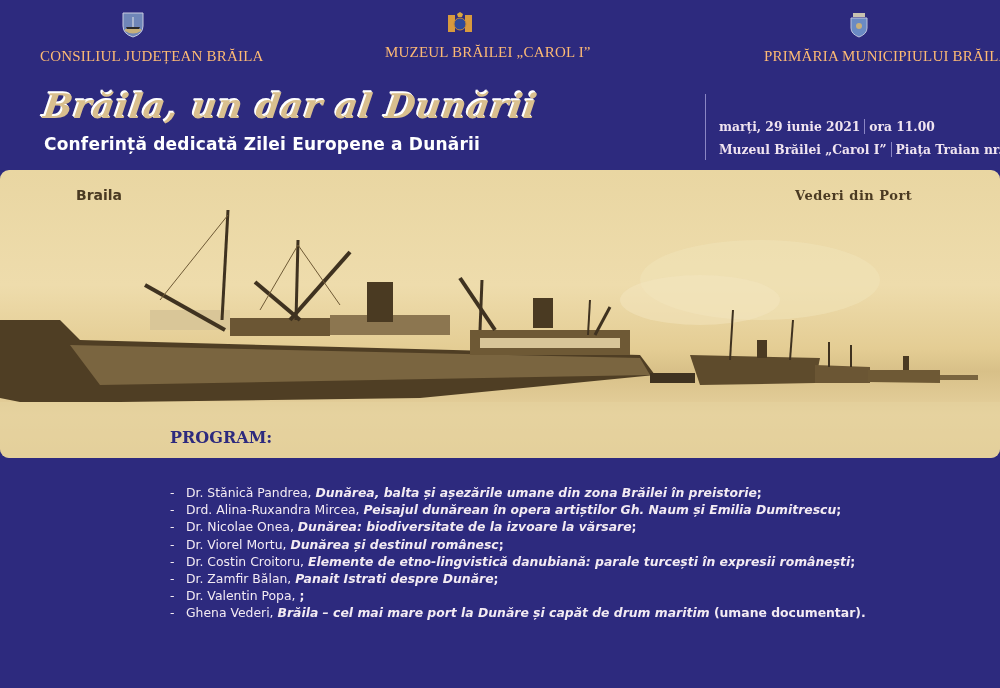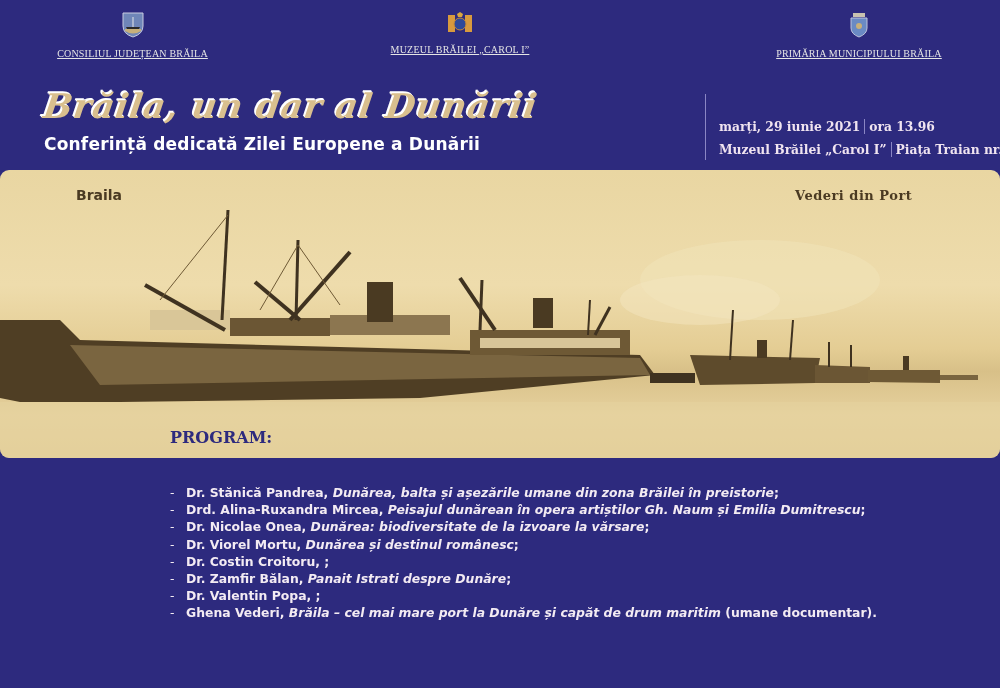--- a/index.html
+++ b/index.html
@@ -1,21 +1,21 @@
 <!DOCTYPE html>
 <html><head>
 <meta charset="utf-8">
 <style>
   * { box-sizing: border-box; margin: 0; padding: 0; }
   html, body { width: 1000px; height: 688px; overflow: hidden; }
   body { background: #2d2a7e; font-family: "DejaVu Serif", serif; position: relative; }
 
   .org { position: absolute; top: 12px; text-align: center; }
   .org .crest { width: 22px; height: 26px; margin: 0 auto 6px auto; }
-  .org .name { font-family: "Liberation Serif", serif; font-size: 10px; color: #e5e5e5; letter-spacing: 0.2px; white-space: nowrap; text-decoration: underline; }
+  .org .name { font-family: "Liberation Serif", serif; font-size: 15px; color: #fdba74; letter-spacing: 0.2px; white-space: nowrap; }
   #org1 { left: 40px; width: 185px; }
   #org2 { left: 385px; width: 150px; }
   #org3 { left: 764px; width: 190px; }
 
   .title {
     position: absolute; left: 44px; top: 86px;
     font-family: "DejaVu Serif", serif; font-style: italic; font-weight: bold;
     font-size: 34px; color: #d9bf8e; letter-spacing: 1px;
     text-shadow: -2px -2px 0 #ffffff, -1px -1px 0 #ffffff;
     transform: skewX(-8deg);
@@ -38,21 +38,21 @@
     border-radius: 9px;
   }
   .photo svg { position: absolute; left: 0; top: 0; }
   .photo .cap-left { position: absolute; left: 76px; top: 17px; font-family: "DejaVu Sans", sans-serif; font-weight: bold; font-size: 14px; color: #4a3a22; }
   .photo .cap-right { position: absolute; left: 795px; top: 18px; font-family: "DejaVu Serif", serif; font-weight: bold; font-size: 13px; color: #4a3a22; letter-spacing: 0.5px; }
   .photo .program { position: absolute; left: 170px; top: 258px; font-family: "DejaVu Serif", serif; font-weight: bold; font-size: 16px; color: #2d2a7e; }
 
   .program-list { position: absolute; left: 170px; top: 485px; font-family: "DejaVu Sans", sans-serif; font-size: 12.4px; color: #f3ebf3; }
   .program-list li { list-style: none; height: 17.2px; white-space: nowrap; display: flex; }
   .program-list .dash { width: 16px; }
-  .program-list .speaker { font-weight: bold; }
+  .program-list .speaker { font-weight: normal; }
   .program-list .talk { font-style: italic; font-weight: bold; }
   .program-list .note { font-weight: bold; }
 </style>
 </head>
 <body>
 
 <div class="org" id="org1">
   <svg class="crest" viewBox="0 0 22 26">
     <path d="M1 1 H21 V14 Q21 22 11 25 Q1 22 1 14 Z" fill="#6f86b8" stroke="#c9cbe0" stroke-width="1"></path>
     <path d="M4 15 H18 L16 19 H6 Z" fill="#2a2a2a"></path>
@@ -80,21 +80,21 @@
 </div>
 
 <div class="title">Brăila, un dar al Dunării</div>
 <div class="subtitle">Conferință dedicată Zilei Europene a Dunării</div>
 
 <div class="event-divider"></div>
 <div class="event-info">
   <div class="row">
     <span>marți, 29 iunie 2021</span>
     <span class="sep"></span>
-    <span>ora 13.96</span>
+    <span>ora 11.00</span>
   </div>
   <div class="row">
     <span>Muzeul Brăilei „Carol I”</span>
     <span class="sep"></span>
     <span>Piața Traian nr. 3</span>
   </div>
 </div>
 
 <div class="photo">
   <svg width="1000" height="288" viewBox="0 0 1000 288">
@@ -168,20 +168,21 @@
     </li>
   <li>
       <span class="dash">-</span>
       <span class="speaker" style="white-space: pre; text-align: center;">Dr. Viorel Mortu, </span>
       <span class="talk">Dunărea și destinul românesc</span>
       <span class="note">;</span>
     </li>
   <li>
       <span class="dash">-</span>
       <span class="speaker" style="white-space: pre;">Dr. Costin Croitoru, </span>
+      <span class="talk">Elemente de etno-lingvistică danubiană: parale turcești în expresii românești</span>
       <span class="note">;</span>
     </li>
   <li>
       <span class="dash">-</span>
       <span class="speaker" style="white-space: pre;">Dr. Zamfir Bălan, </span>
       <span class="talk">Panait Istrati despre Dunăre</span>
       <span class="note">;</span>
     </li>
   <li>
       <span class="dash">-</span>

